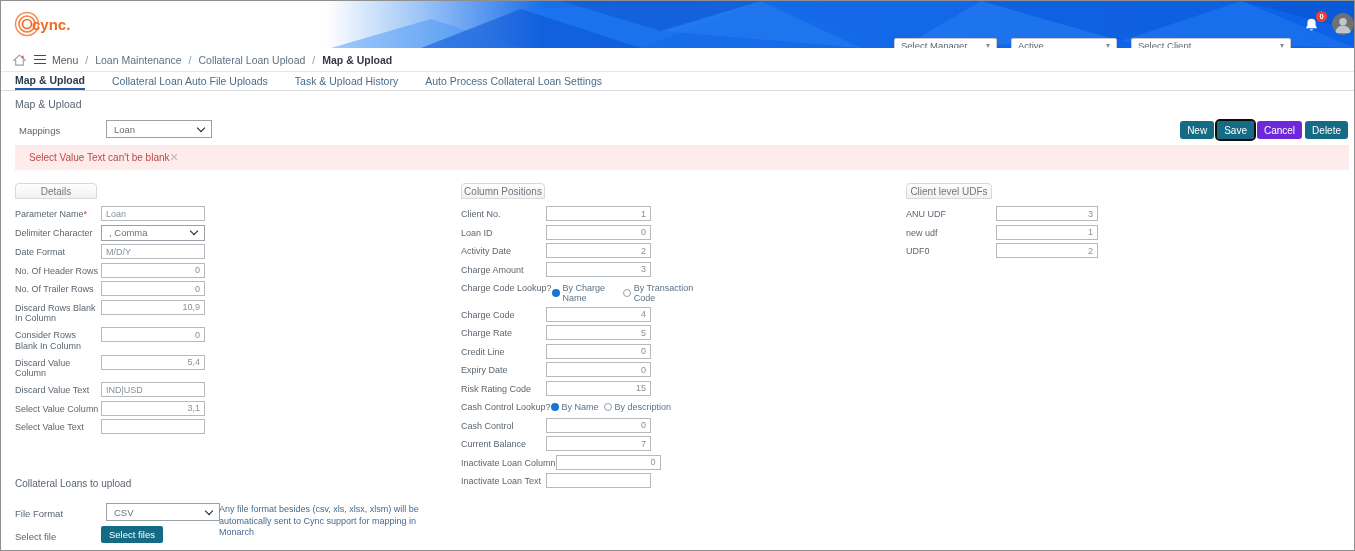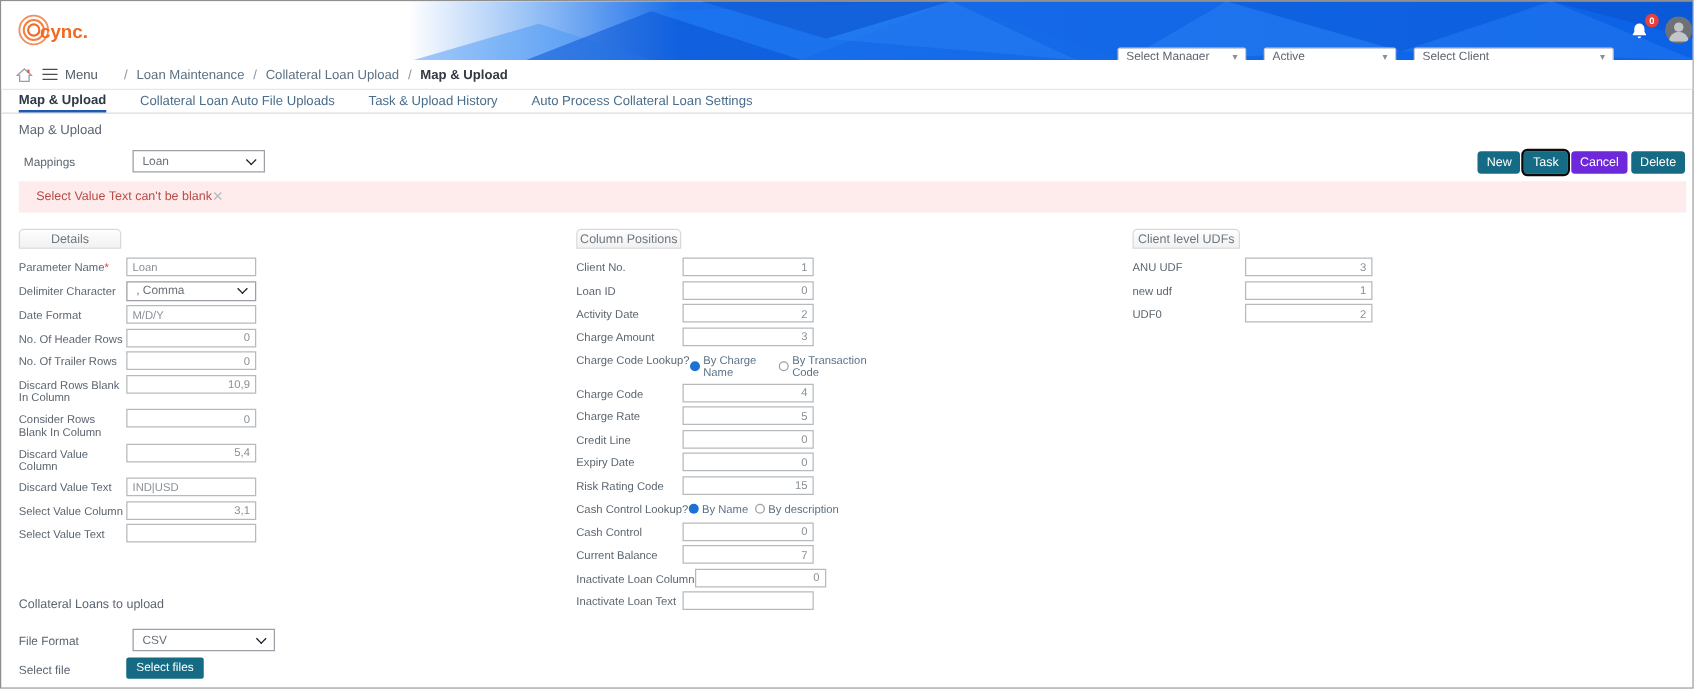--- a/index.html
+++ b/index.html
@@ -26,21 +26,21 @@
   .avatar { position:absolute; left:1331px; top:12px; width:22px; height:22px; border-radius:50%;
             overflow:hidden; cursor:pointer; }
 
   
   .crumb-row { position:absolute; top:47px; left:0; width:100%; height:24px; background:#fff;
                border-bottom:1px solid #e7e7e7; display:flex; align-items:center; padding-left:12px;
                font-size:10.5px; color:#5d7183; }
   .crumb-row .home { margin-right:8px; display:flex; }
   .hamburger { display:inline-flex; flex-direction:column; gap:2.4px; margin-right:6px; cursor:pointer; }
   .hamburger span { width:12px; height:1.7px; background:#474c52; }
-  .menu-label { color:#4f5b66; margin-right:14px; cursor:pointer; }
+  .menu-label { color:#4f5b66; margin-right:0; cursor:pointer; }
   .crumb-sep { color:#8a949c; margin:0 7px; }
   .crumb-item { color:#5d7183; cursor:pointer; }
   .crumb-item.last { color:#333842; font-weight:bold; }
   .top-links { position:absolute; top:52px; left:1316px; display:flex; gap:13px; font-size:10.5px;
                color:#4a6d8c; white-space:nowrap; }
   .top-links span { cursor:pointer;padding-left:46px; }
 
   
   .tabs { position:absolute; top:71px; left:0; width:100%; height:19px; border-bottom:1px solid #dcdcdc;
           display:flex; gap:27px; padding-left:14px; font-size:10.5px; color:#4a6d8c; }
@@ -205,21 +205,21 @@
   </nav>
 
   <div class="section-title">Map &amp; Upload</div>
   <div class="mappings-label">Mappings</div>
   <div class="csel mappings-select">
     <span>Loan</span>
     <span class="chev"></span>
   </div>
   <div class="action-buttons">
     <button class="btn teal">New</button>
-    <button class="btn teal focused">Task</button>
+    <button class="btn teal focused">Save</button>
     <button class="btn red">Cancel</button>
     <button class="btn teal">Delete</button>
   </div>
 
   <div class="alert">
     <span>Select Value Text can't be blank</span>
     <span class="alert-close">✕</span>
   </div>
 
   <section class="panel details-panel">
@@ -372,16 +372,17 @@
       <input class="finput num" value="2" style="">
     </div>
   </section>
 
   <div class="upload-title">Collateral Loans to upload</div>
   <div class="fileformat-label">File Format</div>
   <div class="csel fileformat-select">
     <span>CSV</span>
     <span class="chev"></span>
   </div>
+  <div class="upload-note">Any file format besides (csv, xls, xlsx, xlsm) will be automatically sent to Cync support for mapping in Monarch</div>
   <div class="selectfile-label">Select file</div>
   <button class="selectfiles-btn">Select files</button>
 
 </div>
 
 </body></html>

